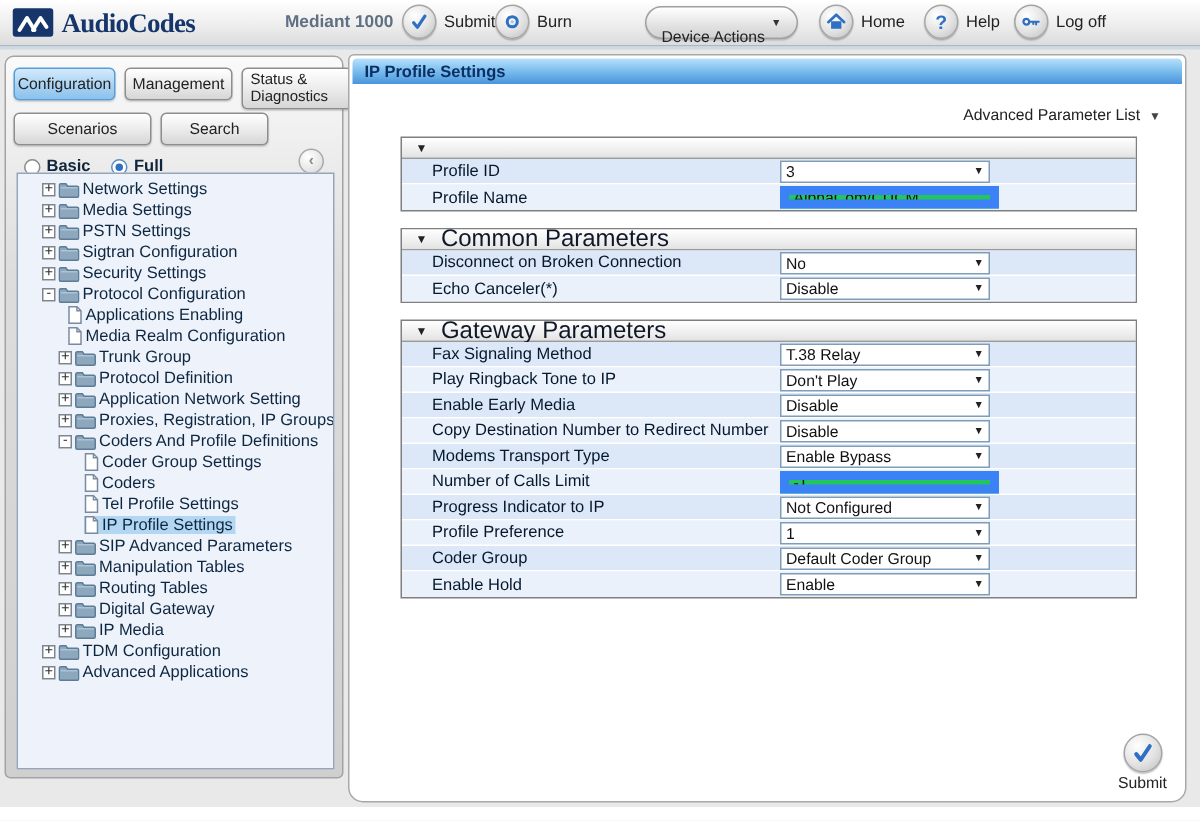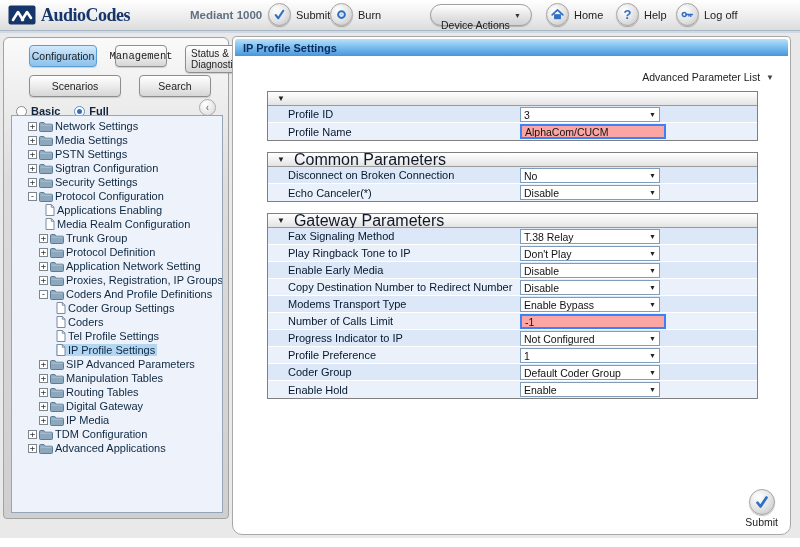--- a/index.html
+++ b/index.html
@@ -40,32 +40,32 @@
     padding:0 10px; box-shadow:0 1px 1px rgba(0,0,0,.2); cursor:pointer;
   }
   .pill .plabel { font-size:10.5px; color:#222;margin-top:20px; }
   .pill .parrow { font-size:7px; color:#333; }
   
   .sidebar {
     position:absolute; left:3px; top:37px; width:226px; height:482px;
     background:linear-gradient(#fafafa,#dddddd 30%,#cfcfcf);
     border:1px solid #a3a3a3; border-radius:6px 6px 4px 4px;
   }
-  .tabs-row { position:absolute; left:5px; display:flex; gap:18px; align-items:flex-start;margin-left:20px; }
+  .tabs-row { position:absolute; left:5px; display:flex; gap:6px; align-items:flex-start; }
   .tabs-row1 { top:7px; }
   .tabs-row2 { top:37px; }
   .tab {
     background:linear-gradient(#ffffff,#e8e8e8 60%,#d6d6d6);
     border:1px solid #8e8e8e; border-radius:4px;
     font-size:10.5px; color:#222; height:22px;
     display:inline-flex; align-items:center; justify-content:center;
     padding:0 6px; cursor:pointer; box-shadow:0 1px 1px rgba(0,0,0,.15);
   }
   .tab-configuration { width:68px; background:linear-gradient(#d3eafd,#a5d0f2 60%,#8cc2ec); border-color:#5a9cd4; }
-  .tab-management { width:52px;font-family:Liberation Mono, monospace; }
+  .tab-management { width:72px; }
   .tab-status { width:74px; height:28px; font-size:10px; line-height:11px; justify-content:flex-start; text-align:left; padding:0 5px; }
   .tab-scenarios { width:92px; }
   .tab-search { width:72px; }
   .mode-row { position:absolute; left:12px; top:64px; width:202px; height:18px; display:flex; align-items:center; }
   .radio { width:11px; height:11px; border-radius:50%; border:1px solid #8a8a8a; background:#fff; display:inline-flex; align-items:center; justify-content:center; margin-right:4px; cursor:pointer; }
   .radio.sel { border-color:#5a8fc0; }
   .radio.sel:after { content:""; width:5px; height:5px; border-radius:50%; background:#2f6fc4; }
   .mode-label { font-weight:bold; color:#10253c; margin-right:14px; font-size:11px; }
   .collapse-btn {
     position:absolute; right:2px; top:-3px; width:17px; height:17px; border-radius:50%;
@@ -120,21 +120,21 @@
   .plab { padding-left:20px; font-size:11px; color:#05182e; }
   .pctl { position:absolute; left:252px; top:0; height:17px; display:flex; align-items:center; }
   .wsel {
     width:140px; height:15px; background:#fff; border:1px solid #7f9db9;
     display:flex; align-items:center; font-size:10.5px; color:#111;
     padding:0 3px; cursor:pointer;
   }
   .wsel .sval { overflow:hidden; white-space:nowrap; }
   .wsel .sarrow { margin-left:auto; font-size:7px; color:#222; padding-left:3px; }
   .winp {
-    width:146px; height:15px; background:#fca5a5; border:2px solid #3b82f6;
+    width:146px; height:15px; background:#22c55e; border:6px solid #3b82f6;
     font-size:10.5px; color:#111; padding:0 3px;
     font-family:"Liberation Sans", sans-serif; outline:none;
   }
   .submit-bottom { position:absolute; right:12px; bottom:6px; display:flex; flex-direction:column; align-items:center; cursor:pointer; }
   .submit-bottom .bicon { width:26px; height:26px; }
   .submit-bottom .bicon svg { width:18px; height:18px; }
   .submit-bottom .blabel { font-size:10.5px; color:#222; margin-top:1px; }
   .bottom-strip { position:absolute; left:0; bottom:0; width:800px; height:9px; background:#ffffff; }
 </style>
 </head>

